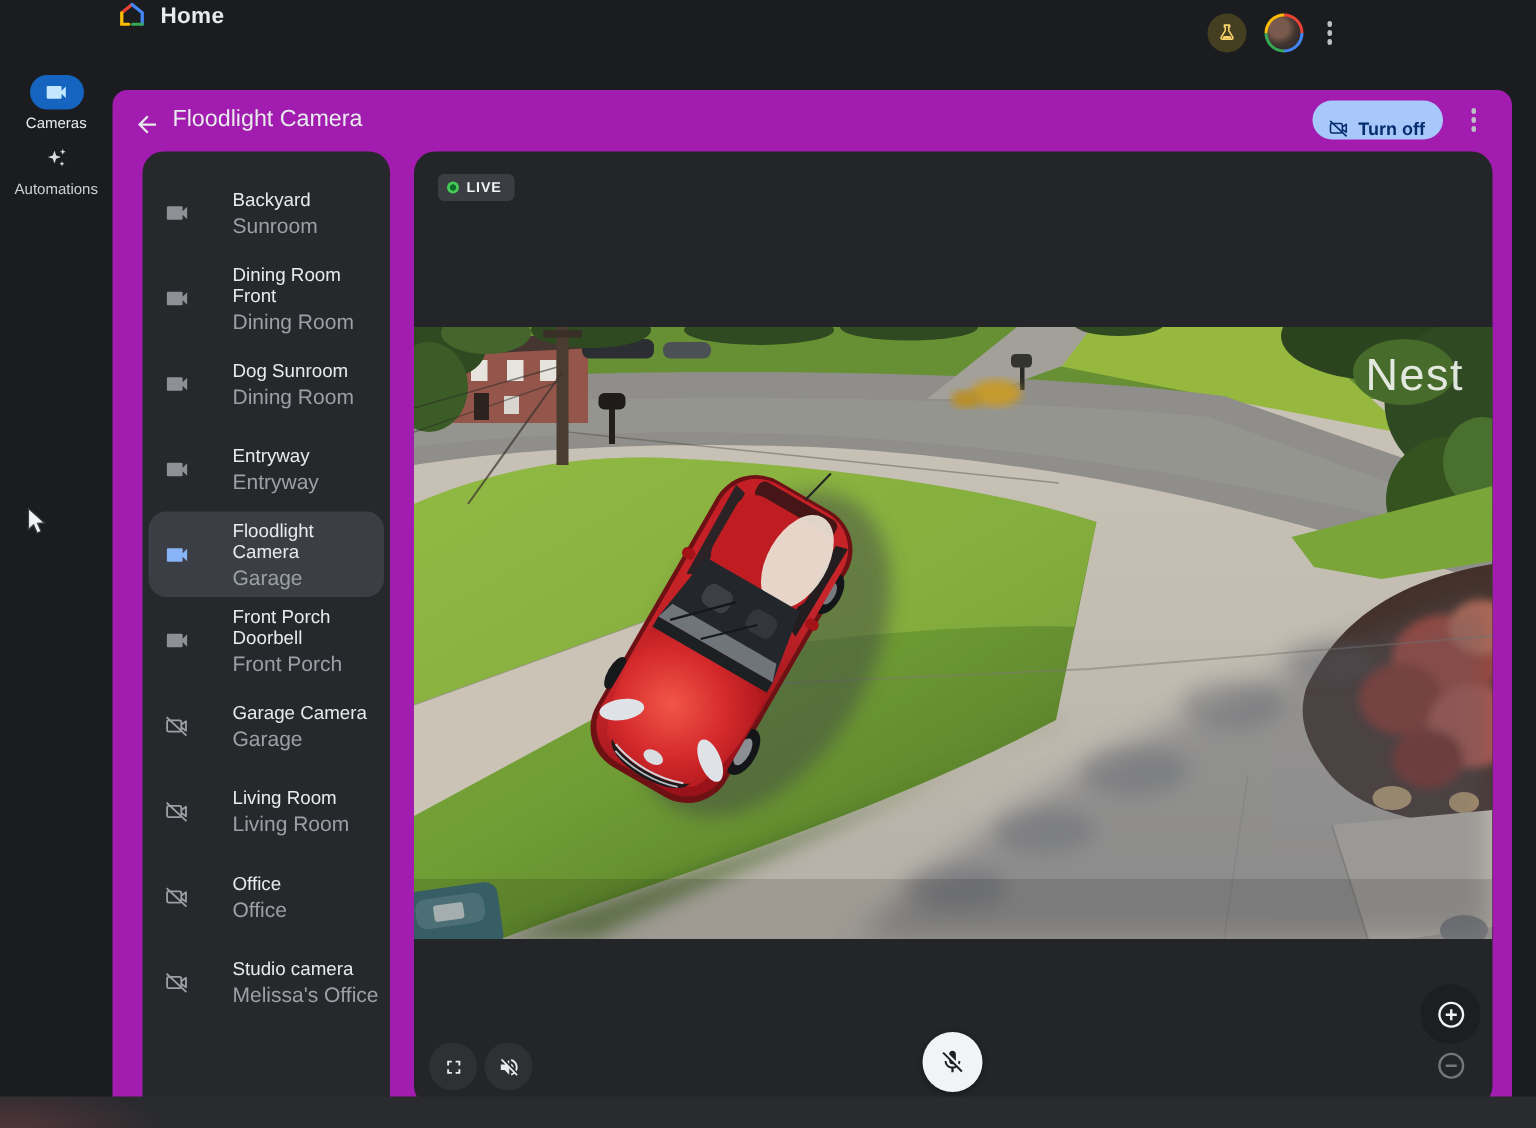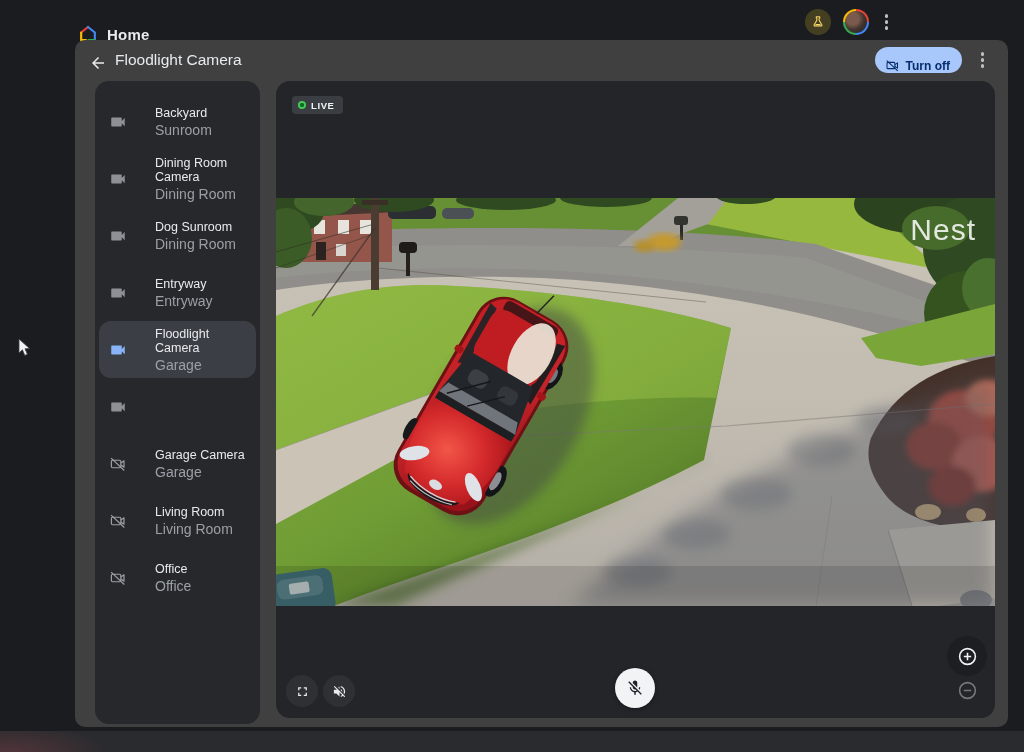--- a/index.html
+++ b/index.html
@@ -2,42 +2,42 @@
 <html><head>
 <meta charset="utf-8">
 <style>
   * { margin:0; padding:0; box-sizing:border-box; }
   html,body { width:1024px; height:752px; background:#1b1c1f; overflow:hidden;
     font-family:"Liberation Sans", sans-serif; }
   #app { position:relative; width:1024px; height:752px; background:#1b1c1f; }
 
   
   .topbar { position:absolute; left:0; top:0; width:904px; height:44px; background:#1b1c1f;
-    display:flex; align-items:flex-end; }
+    display:flex; align-items:flex-start; }
   .brand { display:flex; align-items:center; gap:9px; margin-left:78px; }
   .brand-title { color:#e8eaed; font-size:15px; font-weight:700; letter-spacing:.2px; }
   .topbar-right { position:absolute; right:12px; top:0; height:44px; display:flex; align-items:center; gap:12px; }
   .labs-btn { width:26px; height:26px; border-radius:50%; background:#453f22; display:flex; align-items:center; justify-content:center; }
   .avatar { width:26px; height:26px; border-radius:50%; padding:2px;
     background:conic-gradient(#ea4335 0 25%, #4285f4 25% 50%, #34a853 50% 75%, #fbbc04 75% 100%); }
   .avatar-inner { width:22px; height:22px; border-radius:50%;
     background:radial-gradient(circle at 35% 35%, #7a5a4c 0 30%, #41342f 55%, #1f2430 100%); }
   .kebab { display:flex; flex-direction:column; gap:2.5px; padding:4px; cursor:pointer; }
   .kebab i { width:3.5px; height:3.5px; border-radius:50%; background:#bdc1c6; display:block; }
 
   
   .rail { position:absolute; left:0; top:44px; width:75px; height:687px; background:#1b1c1f; }
   .rail-item { width:75px; display:flex; flex-direction:column; align-items:center; margin-top:6px; cursor:pointer; }
   .rail-pill { width:36px; height:23px; border-radius:12px; display:flex; align-items:center; justify-content:center; }
   .rail-pill.active { background:#1565c0; }
   .rail-label { margin-top:4px; font-size:10px; color:#e8eaed; }
   .rail-label.dim { color:#cdd1d5; }
 
   
-  .panel { position:absolute; left:75px; top:40px; width:933px; height:687px; background:#404040; border-radius:10px; }
+  .panel { position:absolute; left:75px; top:60px; width:933px; height:687px; background:#a21caf; border-radius:10px; }
   .page-head { position:absolute; left:0; top:0; width:100%; height:41px; }
   .back-btn { position:absolute; left:10px; top:10px; width:26px; height:26px; border-radius:50%;
     display:flex; align-items:center; justify-content:center; cursor:pointer; }
   .page-title { position:absolute; left:40px; top:11px; color:#e8eaed; font-size:15.5px; font-weight:400; }
   .turnoff-btn { position:absolute; right:46px; top:7px; height:26px; padding:0 12px 0 10px; border-radius:13px;
     background:#a8c7fa; display:flex; align-items:flex-end; gap:6px; cursor:pointer; border:none; }
   .turnoff-label { color:#062e6f; font-size:12px; font-weight:700; }
   .head-kebab { position:absolute; right:20px; top:8px; }
 
   
@@ -106,20 +106,40 @@
           <div class="avatar-inner"></div>
         </div>
       <div class="kebab">
         <i></i>
           <i></i>
           <i></i>
       </div>
     </div>
   </div>
 
+  <div class="rail">
+    <div class="rail-item">
+      <div class="rail-pill active">
+        <svg width="17" height="17" viewBox="0 0 24 24">
+          <path d="M17 10.5V7a1 1 0 0 0-1-1H4a1 1 0 0 0-1 1v10a1 1 0 0 0 1 1h12a1 1 0 0 0 1-1v-3.5l4 4v-11l-4 4z" fill="#c2e7ff"></path>
+        </svg>
+      </div>
+      <span class="rail-label">Cameras</span>
+    </div>
+    <div class="rail-item">
+      <div class="rail-pill">
+        <svg width="19" height="19" viewBox="0 0 24 24">
+          <path d="M10.5 5.5l1.4 4.1 4.1 1.4-4.1 1.4-1.4 4.1-1.4-4.1L5 11l4.1-1.4z" fill="#dadce0"></path>
+          <path d="M17.5 4l.7 1.8 1.8.7-1.8.7-.7 1.8-.7-1.8-1.8-.7 1.8-.7z" fill="#dadce0"></path>
+          <path d="M16.8 14.5l.6 1.5 1.5.6-1.5.6-.6 1.5-.6-1.5-1.5-.6 1.5-.6z" fill="#dadce0"></path>
+        </svg>
+      </div>
+      <span class="rail-label dim">Automations</span>
+    </div>
+  </div>
 
   <div class="panel">
 
     <div class="page-head">
       <div class="back-btn">
         <svg width="18" height="18" viewBox="0 0 24 24">
           <path d="M20 11H7.83l5.59-5.59L12 4l-8 8 8 8 1.41-1.41L7.83 13H20v-2z" fill="#e8eaed"></path>
         </svg>
       </div>
       <div class="page-title">Floodlight Camera</div>
@@ -161,21 +181,21 @@
             <g class="ic-on">
               <path d="M17 10.5V7a1 1 0 0 0-1-1H4a1 1 0 0 0-1 1v10a1 1 0 0 0 1 1h12a1 1 0 0 0 1-1v-3.5l4 4v-11l-4 4z" fill="#8d9196"></path>
             </g>
             <g class="ic-off">
               <rect x="3.2" y="7" width="12.6" height="10" rx="1.6" fill="none" stroke="#9aa0a6" stroke-width="1.6"></rect>
               <path d="M16 10.6l4-2.8v8.4l-4-2.8" fill="none" stroke="#9aa0a6" stroke-width="1.6" stroke-linejoin="round"></path>
               <line x1="2.8" y1="4.2" x2="20.4" y2="20.6" stroke="#9aa0a6" stroke-width="1.6"></line>
             </g>
           </svg>
         <div class="cam-txt">
-            <span class="cam-name">Dining Room Camera</span>
+            <span class="cam-name">Dining Room Front</span>
             <span class="cam-room">Dining Room</span>
           </div>
       </div>
       <div class="cam-item">
         <svg class="cam-ic" viewBox="0 0 24 24">
             <g class="ic-on">
               <path d="M17 10.5V7a1 1 0 0 0-1-1H4a1 1 0 0 0-1 1v10a1 1 0 0 0 1 1h12a1 1 0 0 0 1-1v-3.5l4 4v-11l-4 4z" fill="#8d9196"></path>
             </g>
             <g class="ic-off">
               <rect x="3.2" y="7" width="12.6" height="10" rx="1.6" fill="none" stroke="#9aa0a6" stroke-width="1.6"></rect>
@@ -224,20 +244,24 @@
         <svg class="cam-ic" viewBox="0 0 24 24">
             <g class="ic-on">
               <path d="M17 10.5V7a1 1 0 0 0-1-1H4a1 1 0 0 0-1 1v10a1 1 0 0 0 1 1h12a1 1 0 0 0 1-1v-3.5l4 4v-11l-4 4z" fill="#8d9196"></path>
             </g>
             <g class="ic-off">
               <rect x="3.2" y="7" width="12.6" height="10" rx="1.6" fill="none" stroke="#9aa0a6" stroke-width="1.6"></rect>
               <path d="M16 10.6l4-2.8v8.4l-4-2.8" fill="none" stroke="#9aa0a6" stroke-width="1.6" stroke-linejoin="round"></path>
               <line x1="2.8" y1="4.2" x2="20.4" y2="20.6" stroke="#9aa0a6" stroke-width="1.6"></line>
             </g>
           </svg>
+        <div class="cam-txt">
+            <span class="cam-name">Front Porch Doorbell</span>
+            <span class="cam-room">Front Porch</span>
+          </div>
       </div>
       <div class="cam-item off">
         <svg class="cam-ic" viewBox="0 0 24 24">
             <g class="ic-on">
               <path d="M17 10.5V7a1 1 0 0 0-1-1H4a1 1 0 0 0-1 1v10a1 1 0 0 0 1 1h12a1 1 0 0 0 1-1v-3.5l4 4v-11l-4 4z" fill="#8d9196"></path>
             </g>
             <g class="ic-off">
               <rect x="3.2" y="7" width="12.6" height="10" rx="1.6" fill="none" stroke="#9aa0a6" stroke-width="1.6"></rect>
               <path d="M16 10.6l4-2.8v8.4l-4-2.8" fill="none" stroke="#9aa0a6" stroke-width="1.6" stroke-linejoin="round"></path>
               <line x1="2.8" y1="4.2" x2="20.4" y2="20.6" stroke="#9aa0a6" stroke-width="1.6"></line>
@@ -271,20 +295,36 @@
             </g>
             <g class="ic-off">
               <rect x="3.2" y="7" width="12.6" height="10" rx="1.6" fill="none" stroke="#9aa0a6" stroke-width="1.6"></rect>
               <path d="M16 10.6l4-2.8v8.4l-4-2.8" fill="none" stroke="#9aa0a6" stroke-width="1.6" stroke-linejoin="round"></path>
               <line x1="2.8" y1="4.2" x2="20.4" y2="20.6" stroke="#9aa0a6" stroke-width="1.6"></line>
             </g>
           </svg>
         <div class="cam-txt">
             <span class="cam-name">Office</span>
             <span class="cam-room">Office</span>
+          </div>
+      </div>
+      <div class="cam-item off">
+        <svg class="cam-ic" viewBox="0 0 24 24">
+            <g class="ic-on">
+              <path d="M17 10.5V7a1 1 0 0 0-1-1H4a1 1 0 0 0-1 1v10a1 1 0 0 0 1 1h12a1 1 0 0 0 1-1v-3.5l4 4v-11l-4 4z" fill="#8d9196"></path>
+            </g>
+            <g class="ic-off">
+              <rect x="3.2" y="7" width="12.6" height="10" rx="1.6" fill="none" stroke="#9aa0a6" stroke-width="1.6"></rect>
+              <path d="M16 10.6l4-2.8v8.4l-4-2.8" fill="none" stroke="#9aa0a6" stroke-width="1.6" stroke-linejoin="round"></path>
+              <line x1="2.8" y1="4.2" x2="20.4" y2="20.6" stroke="#9aa0a6" stroke-width="1.6"></line>
+            </g>
+          </svg>
+        <div class="cam-txt">
+            <span class="cam-name">Studio camera</span>
+            <span class="cam-room">Melissa's Office</span>
           </div>
       </div>
     </div>
 
     <div class="player">
       <div class="live-badge">
         <span class="live-dot"></span>
         <span class="live-text">LIVE</span>
       </div>
 

